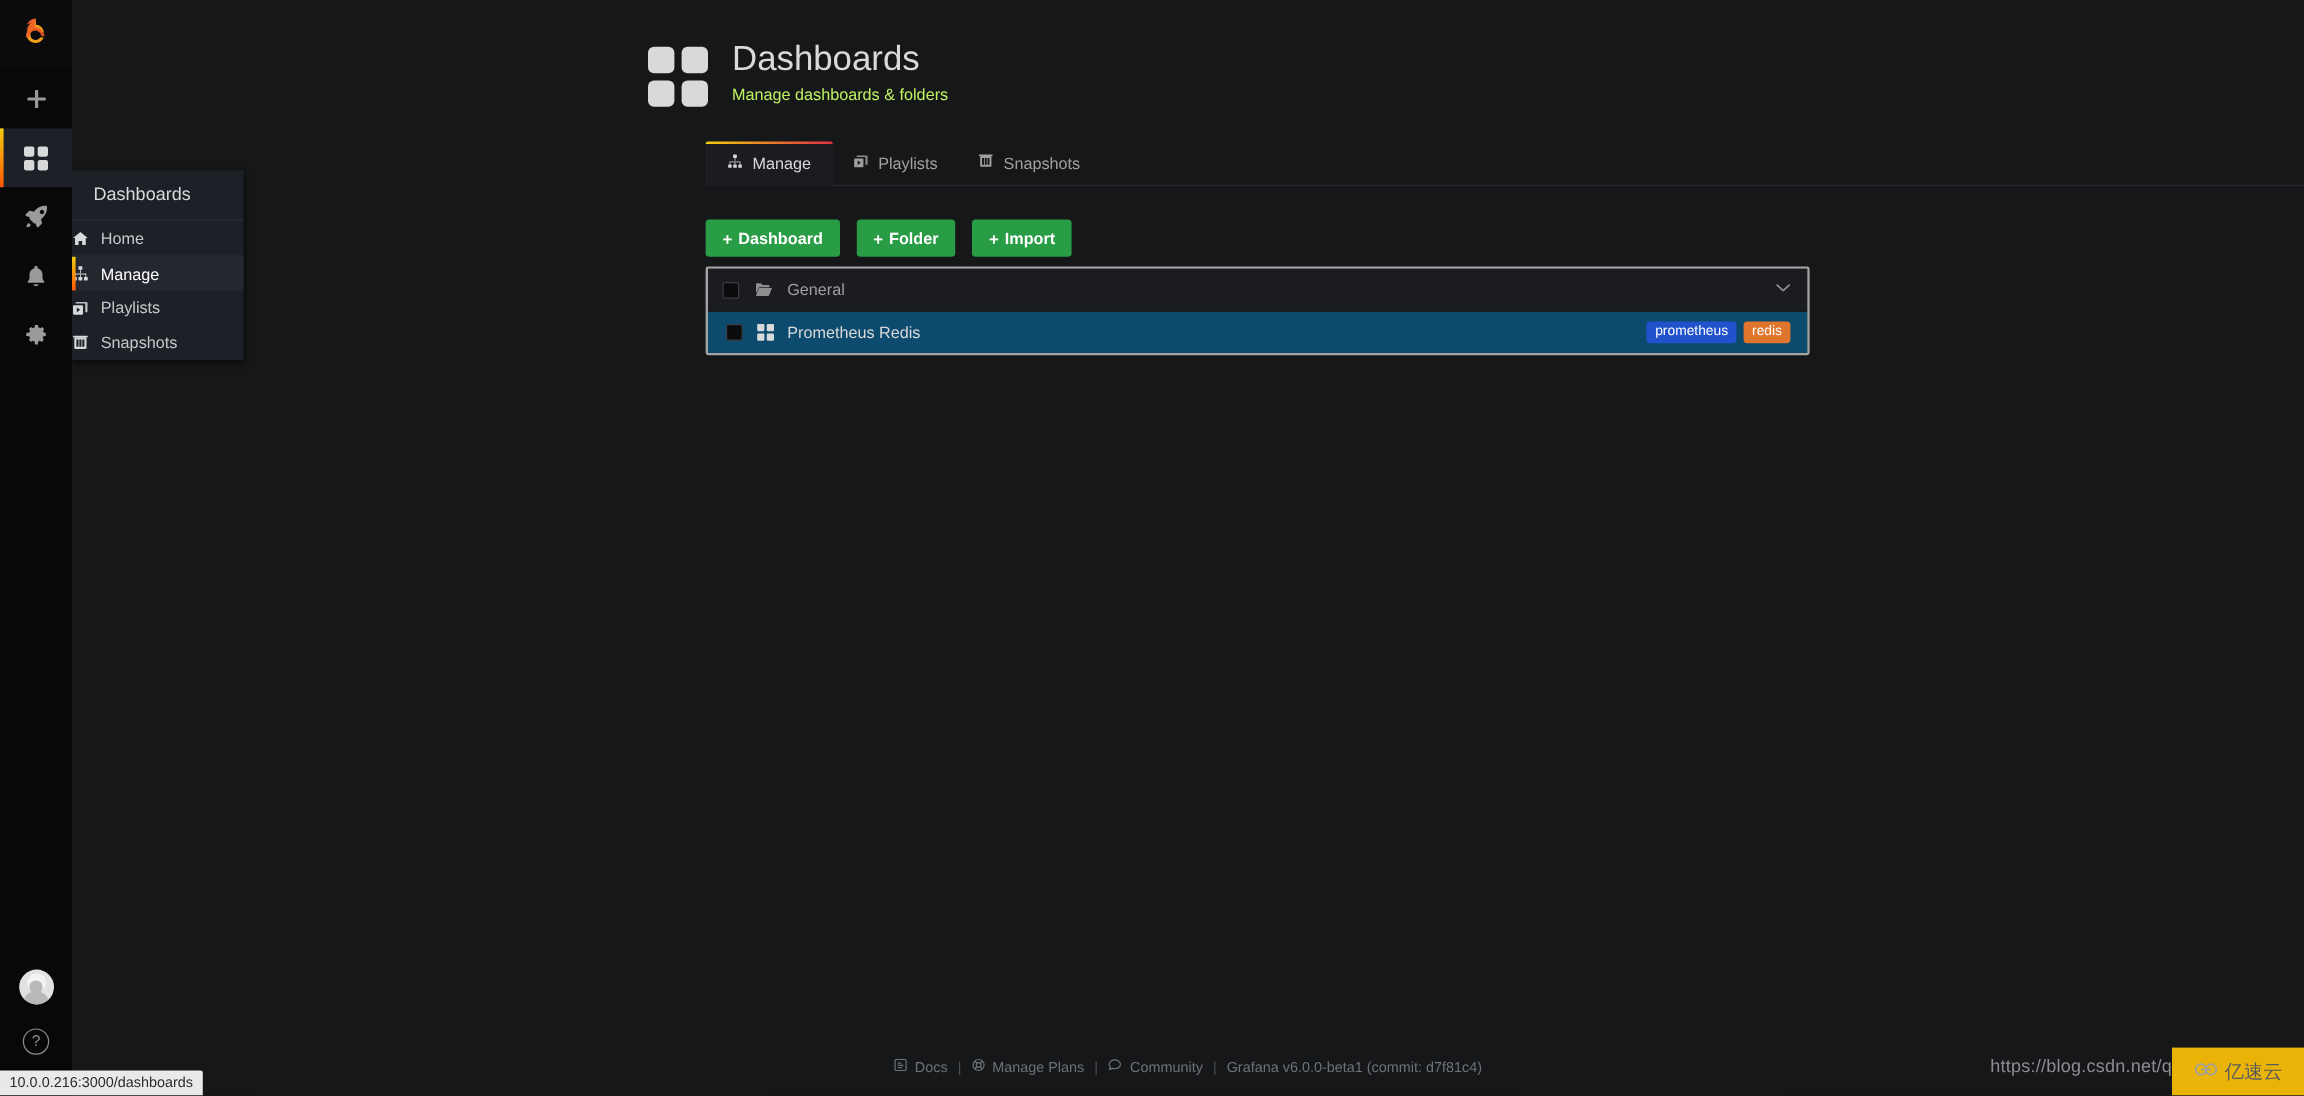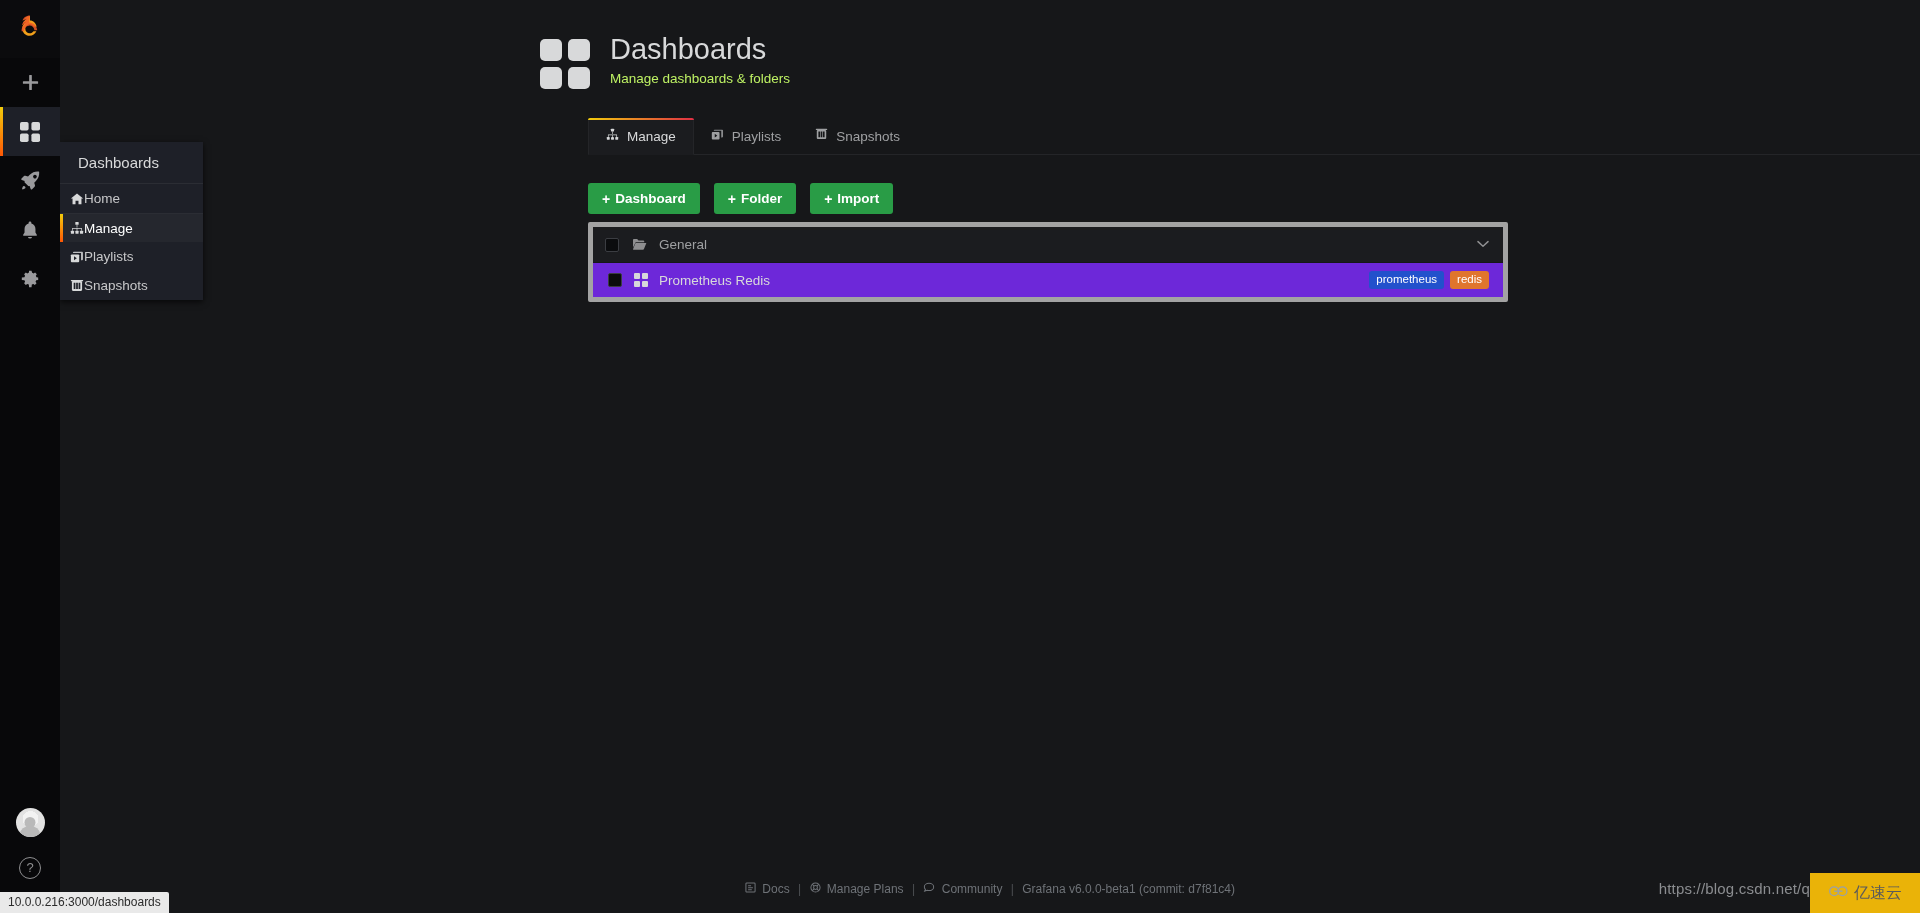--- a/index.html
+++ b/index.html
@@ -60,22 +60,22 @@
     position: absolute; left: 60px; top: 142px;
     width: 143px; background: #1e2028;
     box-shadow: 0 2px 6px rgba(0,0,0,.7);
     z-index: 25;
   }
   #flyout .fly-head {
     padding: 12px 0 12px 18px; color: #d8d9da; font-size: 15px;
     border-bottom: 1px solid #2b2d34;
   }
   .fly-item {
-    display: flex; align-items: center; gap: 0;
-    height: 29px; padding-left: 10px; position: relative;
+    display: flex; align-items: center; gap: 10px;
+    height: 29px; position: relative;
     color: #c7c7c9; font-size: 13.5px; cursor: pointer;
   }
   .fly-item.active { background: #25272e; color: #fff; }
   .fly-item.active::before {
     content: ""; position: absolute; left: 0; top: 0; bottom: 0; width: 3px;
     background: linear-gradient(#f2cc0c, #ff5705);
   }
   .fly-item .fi { width: 14px; display:flex; align-items:center; justify-content:center; color:#d8d9da; }
 
   
@@ -153,31 +153,31 @@
     color: #c7c7c9; font-size: 13px;
     display: flex; align-items: center; justify-content: space-between;
     padding: 0 9px 0 10px; cursor: pointer;
   }
   .caret {
     width: 0; height: 0; border-left: 4.5px solid transparent;
     border-right: 4.5px solid transparent; border-top: 5px solid #b0b0b2;
   }
 
   
-  .results { margin-top: 8px; border: 5px solid #a3a3a3; border-radius: 2px; background: #161719; }
+  .results { margin-top: 8px; border: 2px solid #a3a3a3; border-radius: 2px; background: #161719; }
   .row-folder {
     display: flex; align-items: center; height: 35px;
     background: #1b1c1f; padding: 0 14px 0 12px; cursor: pointer;
   }
   .row-folder .chk { margin-right: 13px; }
   .row-folder .folder-ico { color: #8e8e90; margin-right: 12px; display:flex; }
   .row-folder .fname { color: #9fa0a2; font-size: 13.5px; flex: 1; }
   .row-dash {
     display: flex; align-items: center; height: 35px;
-    background: #6d28d9; border-top: 1px solid #161719;
+    background: #0c4a6e; border-top: 1px solid #161719;
     padding: 0 14px 0 15px; cursor: pointer;
   }
   .row-dash .chk { margin-right: 12px; background:#0b0c0e; }
   .row-dash .d-ico { margin-right: 11px; display: grid; grid-template-columns: 6px 6px; grid-gap: 2px; }
   .row-dash .d-ico i { display:block; width:6px;height:6px;background:#d8d9da;border-radius:1px; }
   .row-dash .dname { color: #d8d9da; font-size: 13.5px; flex: 1; }
   .tags { display: flex; gap: 6px; text-align: center; }
   .tag {
     font-size: 11.5px; color: #fff; border-radius: 3px;
     padding: 3px 7px 4px; line-height: 1;

